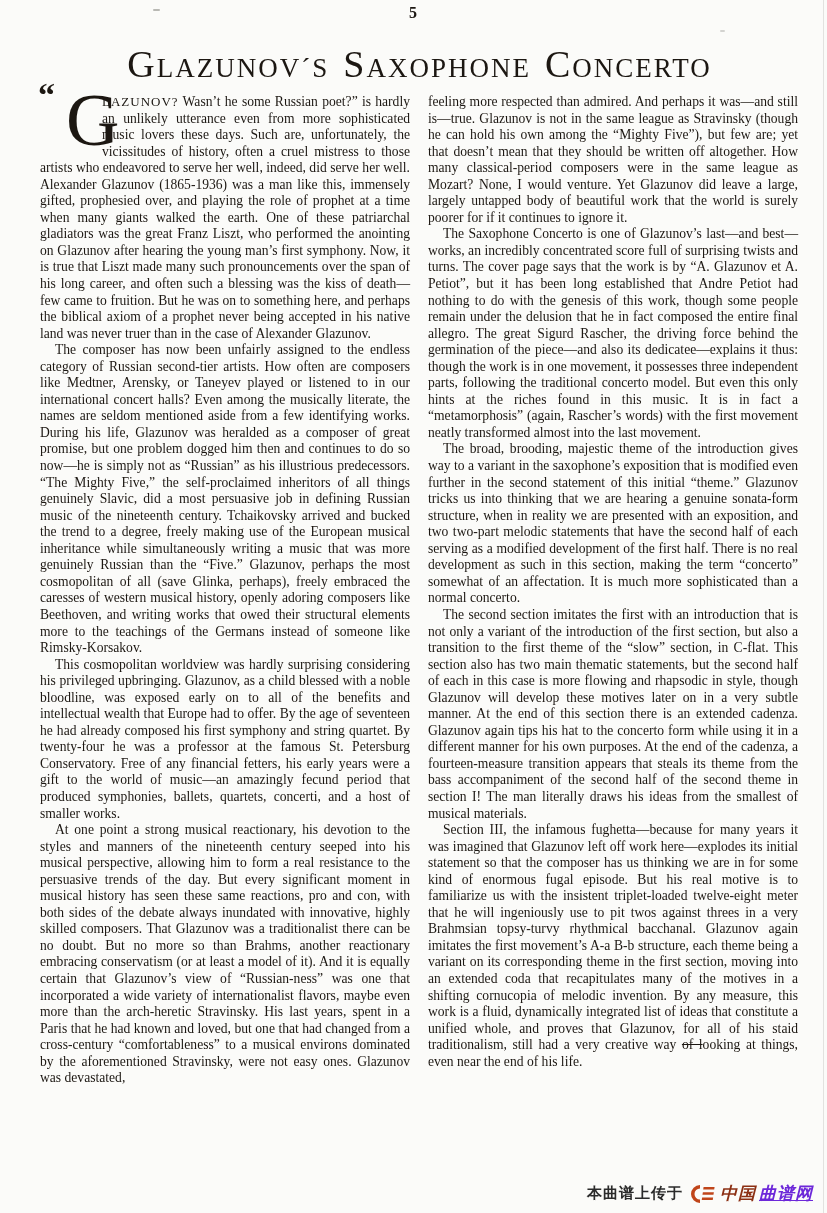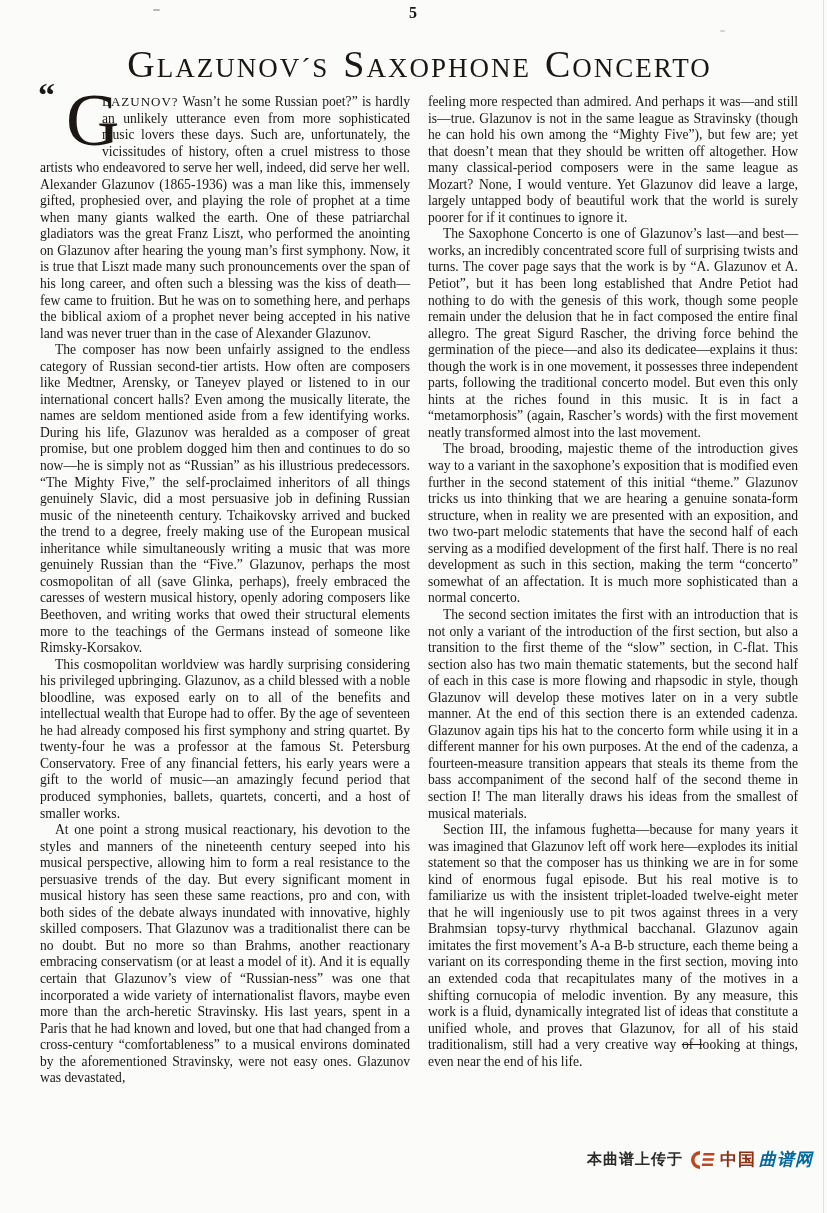--- a/index.html
+++ b/index.html
@@ -46,29 +46,29 @@
   .lead-head{
     float:left;width:62px;height:50px;position:relative;
   }
   .oq{position:absolute;left:-2px;top:-7px;font-size:34px;font-weight:bold;letter-spacing:-4px;}
   .dc{position:absolute;left:26px;top:-11px;font-size:74px;line-height:1;}
   .sc{text-transform:uppercase;font-size:13px;letter-spacing:1px;}
 
   .struck{text-decoration:line-through;}
 
   .watermark{
-    position:absolute;right:14px;top:1148px;
+    position:absolute;right:14px;top:1182px;
     display:flex;align-items:center;gap:7px;
     font-family:"Liberation Sans","DejaVu Sans",sans-serif;
     white-space:nowrap;
   }
   .wm-label{font-size:15px;font-weight:bold;color:#2b2b2b;letter-spacing:1px;}
   .wm-logo{display:inline-flex;align-items:center;gap:3px;}
-  .wm-cn1{font-size:17px;font-weight:bold;color:#8c3014;letter-spacing:1px;}
-  .wm-cn2{font-size:17px;font-weight:bold;font-style:italic;color:#0369a1;letter-spacing:1px;}
+  .wm-cn1{font-size:17px;font-weight:bold;font-style:italic;color:#8c3014;letter-spacing:1px;}
+  .wm-cn2{font-size:17px;font-weight:bold;font-style:italic;color:#6d28d9;letter-spacing:1px;text-decoration:underline;}
 </style>
 </head>
 <body>
 
 <div class="page">
   <div class="edge-line"></div>
   <div class="speck s1"></div>
   <div class="speck s2"></div>
 
   <div class="pagenum">5</div>

